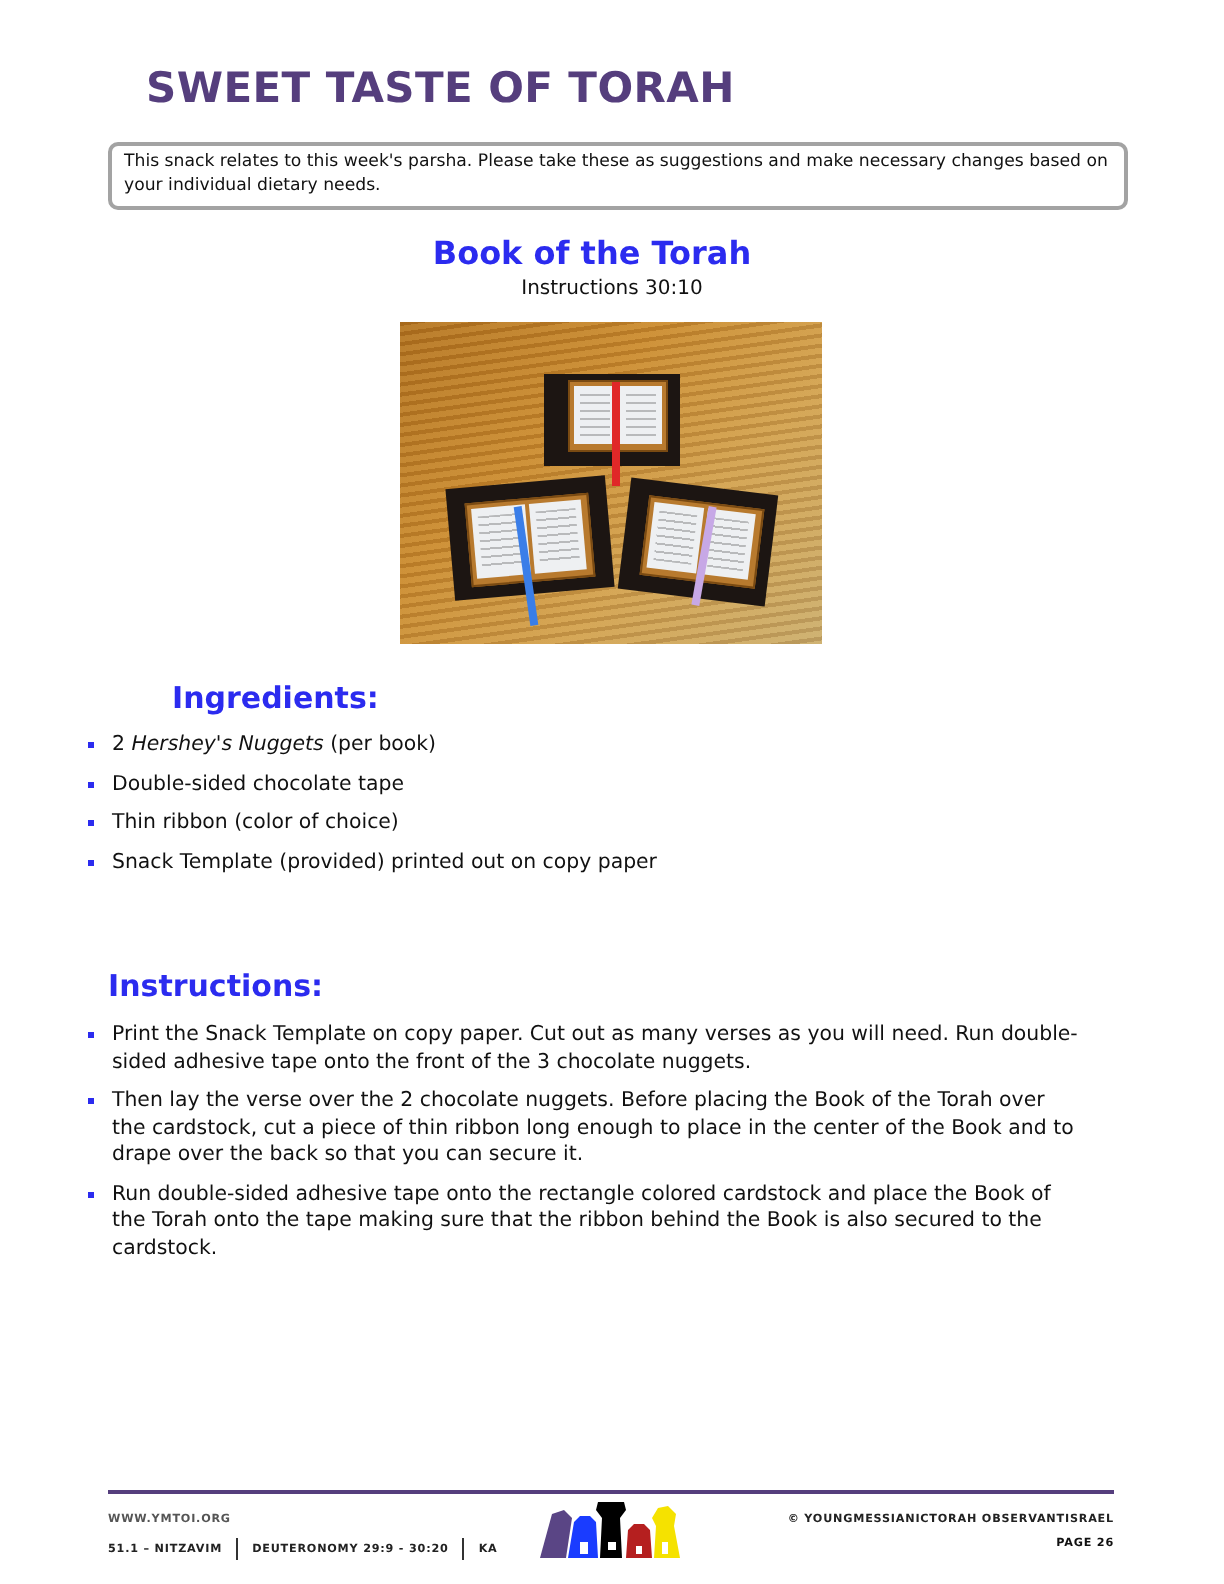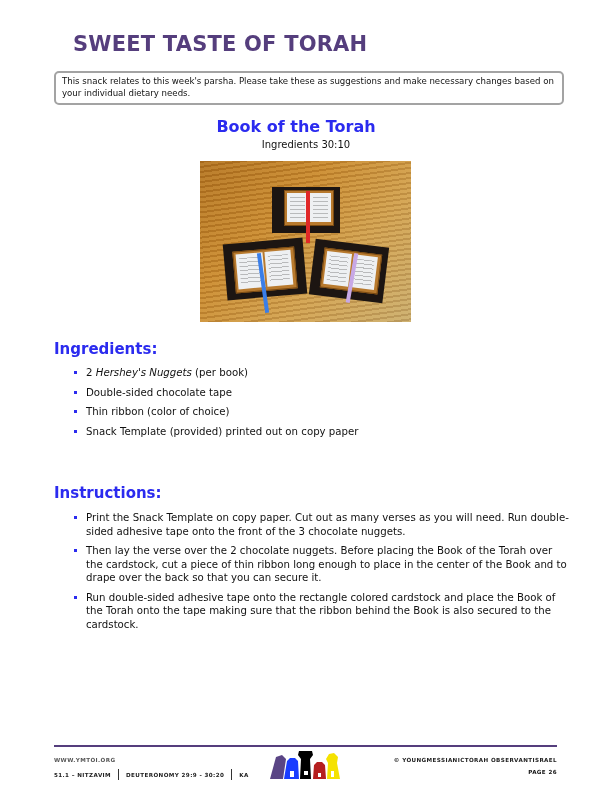--- a/index.html
+++ b/index.html
@@ -31,21 +31,21 @@
   }
   .card { position: absolute; background: #1c1512; }
   .book { position: absolute; background: #b87a2e; border: 1px solid #7a4a12; }
   .page { position: absolute; top: 2px; bottom: 3px; background: #eef0f2; }
   .page .lines { position: absolute; left: 3px; right: 3px; top: 4px; bottom: 4px;
     background: repeating-linear-gradient(180deg, #555 0 1px, transparent 1px 4px); opacity: 0.35; }
   .ribbon { position: absolute; width: 4px; }
   .section-heading {
     position: absolute; left: 54px; font-weight: bold; font-size: 15px; color: #2b2bef;
   }
-  ul.list { position: absolute; left: 72px; width: 500px; margin: 0; padding: 0; list-style: none; font-size: 10.2px; line-height: 13.5px; color: #111; }
+  ul.list { position: absolute; left: 42px; width: 500px; margin: 0; padding: 0; list-style: none; font-size: 10.2px; line-height: 13.5px; color: #111; }
   ul.list li { position: relative; padding-left: 14px; margin-bottom: 6px; }
   ul.list li .bullet { position: absolute; left: 2px; top: 5px; width: 3px; height: 3px; background: #2b2bef; }
   .footer-rule { position: absolute; left: 54px; top: 745px; width: 503px; height: 2px; background: #553e7d; }
   .footer-text { position: absolute; font-size: 5.6px; font-weight: bold; color: #222; letter-spacing: 0.4px; }
   .footer-url { left: 54px; top: 757px; color: #555; }
   .footer-left { left: 54px; top: 769px; display: flex; align-items: center; }
   .footer-left .sep { display: inline-block; width: 1px; height: 11px; background: #333; margin: 0 7px; }
   .footer-copy { right: 55px; top: 757px; }
   .footer-page { right: 55px; top: 769px; color: #111; }
   .logo { position: absolute; left: 268px; top: 749px; width: 76px; height: 32px; }
@@ -53,21 +53,21 @@
 </head>
 <body>
 
 <div class="page-title">SWEET TASTE OF TORAH</div>
 
 <div class="notice-box">
   <span>This snack relates to this week's parsha. Please take these as suggestions and make necessary changes based on your individual dietary needs.</span>
 </div>
 
 <div class="snack-title">Book of the Torah</div>
-<div class="snack-ref">Ingredients 30:10</div>
+<div class="snack-ref">Instructions 30:10</div>
 
 <div class="photo" role="img" aria-label="Three books made of chocolate nuggets with printed verses on black cardstock with red, blue and lavender ribbons, on a wooden table">
 
   <div class="card" style="left:72px; top:26px; width:68px; height:46px;"></div>
   <div class="book" style="left:84px; top:29px; width:48px; height:34px;">
     <div class="page" style="left:2px; width:21px;">
         <div class="lines"></div>
       </div>
     <div class="page" style="left:25px; width:21px;">
         <div class="lines"></div>
@@ -91,21 +91,21 @@
     <div class="page" style="left:2px; width:25px;">
         <div class="lines"></div>
       </div>
     <div class="page" style="left:29px; width:24px;">
         <div class="lines"></div>
       </div>
   </div>
   <div class="ribbon" style="left:150px; top:92px; height:50px; background:#c7a8e6; transform:rotate(10deg);"></div>
 </div>
 
-<div class="section-heading" style="top:340px;">Ingredients:</div>
+<div class="section-heading" style="top:340px;margin-left:32px;">Ingredients:</div>
 <ul class="list" style="top:366px;">
   <li><span class="bullet"></span><span>2 </span><em>Hershey's Nuggets</em><span> (per book)</span></li>
   <li><span class="bullet"></span><span>Double-sided chocolate tape</span></li>
   <li><span class="bullet"></span></li>
   <li><span class="bullet"></span><span>Thin ribbon (color of choice)</span></li>
   <li><span class="bullet"></span><span>Snack Template (provided) printed out on copy paper</span></li>
 </ul>
 
 <div class="section-heading" style="top:484px;">Instructions:</div>
 <ul class="list" style="top:511px;">

